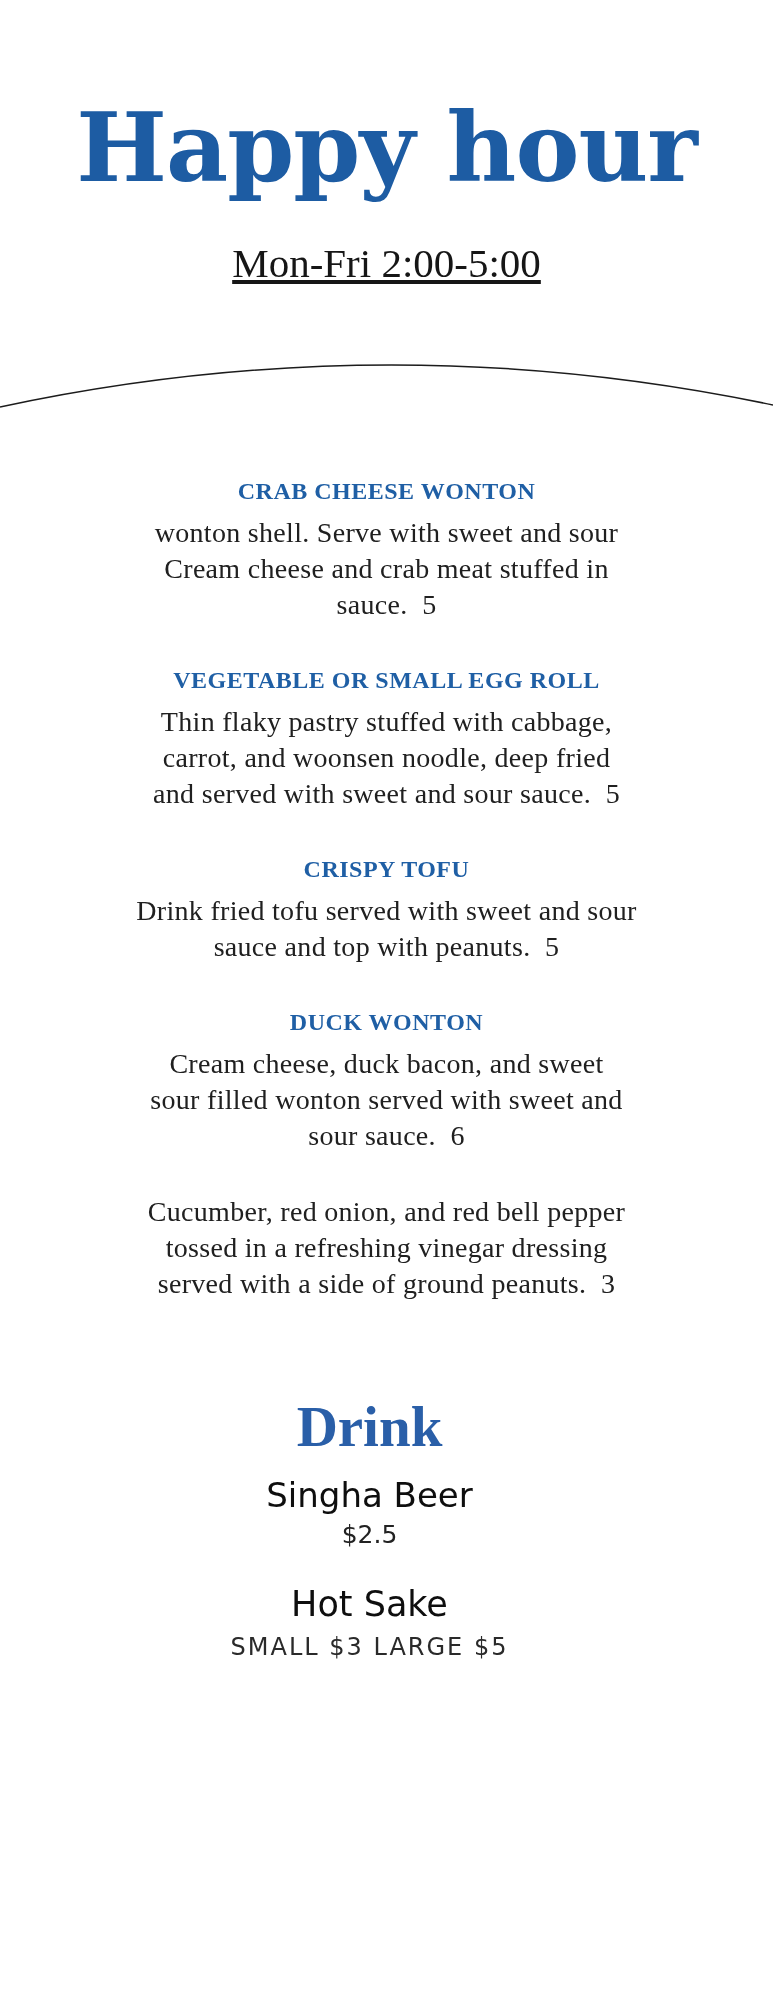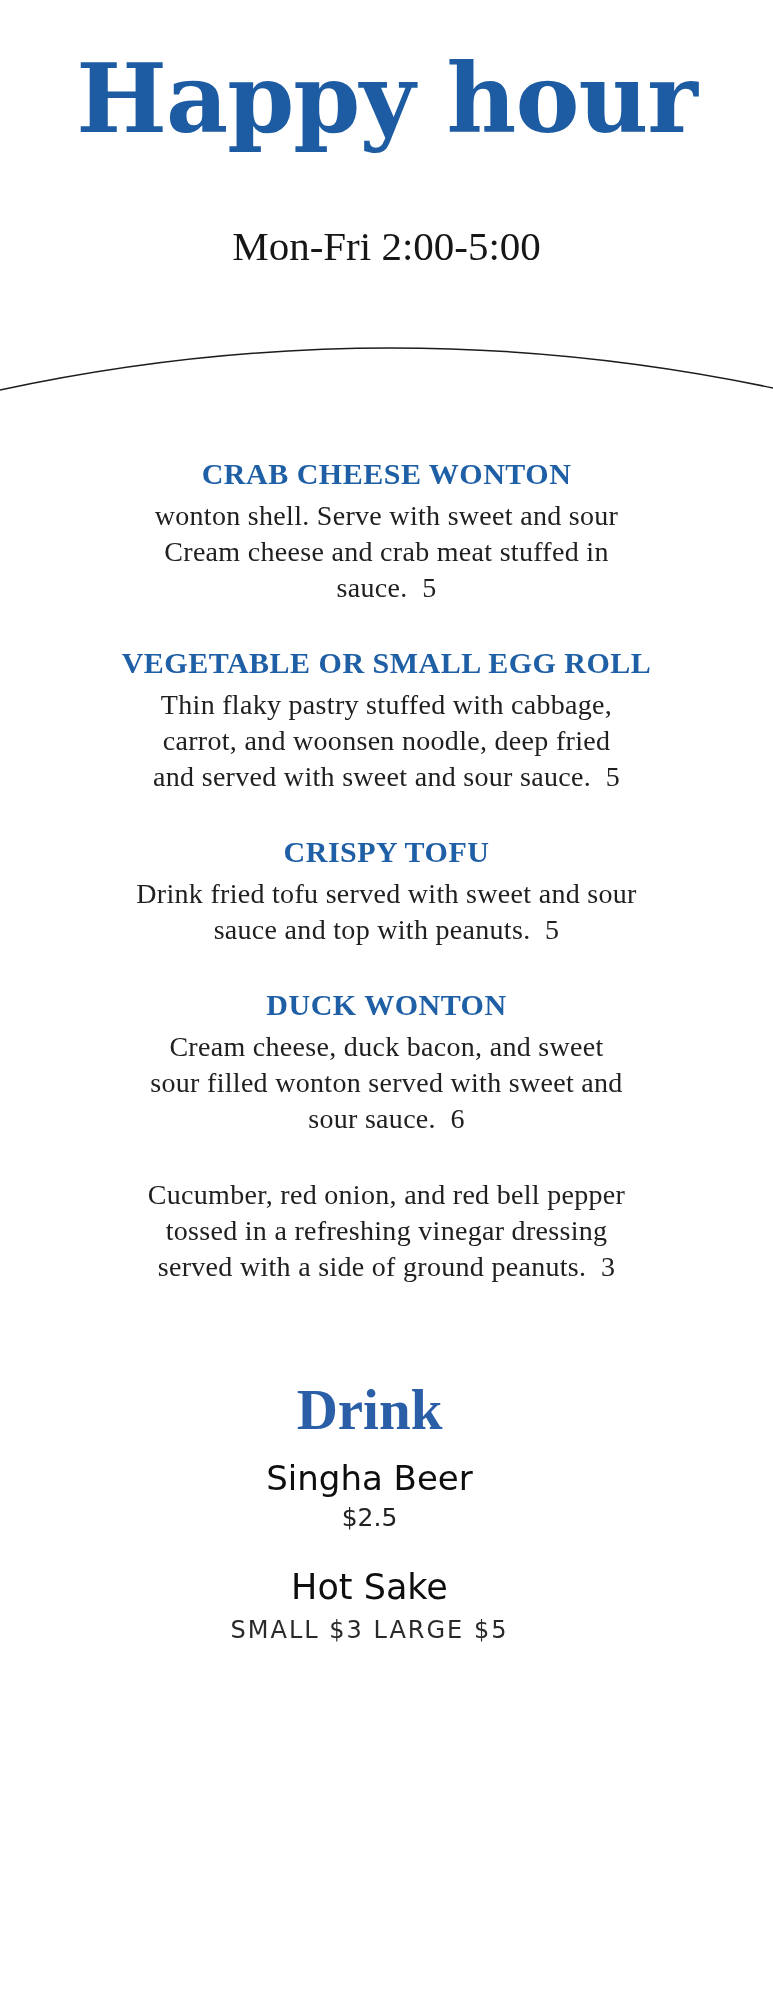--- a/index.html
+++ b/index.html
@@ -9,45 +9,46 @@
     background: #ffffff;
     overflow: hidden;
     font-family: "Liberation Serif", serif;
     color: #1f1f1f;
   }
   .page {
     width: 773px;
     height: 2000px;
     text-align: center;
     box-sizing: border-box;
-    padding-top: 49px;
+    padding-top: 98px;
   }
   .title {
     font-family: "DejaVu Serif", serif;
     font-weight: 700;
     font-size: 96px;
     line-height: 1.05;
     letter-spacing: -1px;
     color: #1d5ca3;
     margin: 0;
   }
   .subtitle {
-    margin-top: 72px;
+    margin-top: 40px;
     font-size: 41px;
     line-height: 1.2;
     color: #161616;
+    text-decoration: underline;
   }
   .arc-wrap { margin-top: 62px; }
   .arc-wrap svg { display: block; }
 
   .items { margin-top: 66px; }
   .item { margin: 0 auto 40px auto; width: 660px; }
   .item-name {
     margin: 0 0 7px 0;
-    font-size: 30px;
+    font-size: 24px;
     line-height: 34px;
     font-weight: 700;
     letter-spacing: 0.5px;
     color: #1f5fa5;
   }
   .desc-line {
     margin: 0;
     font-size: 28px;
     line-height: 36px;
     letter-spacing: 0.3px;

